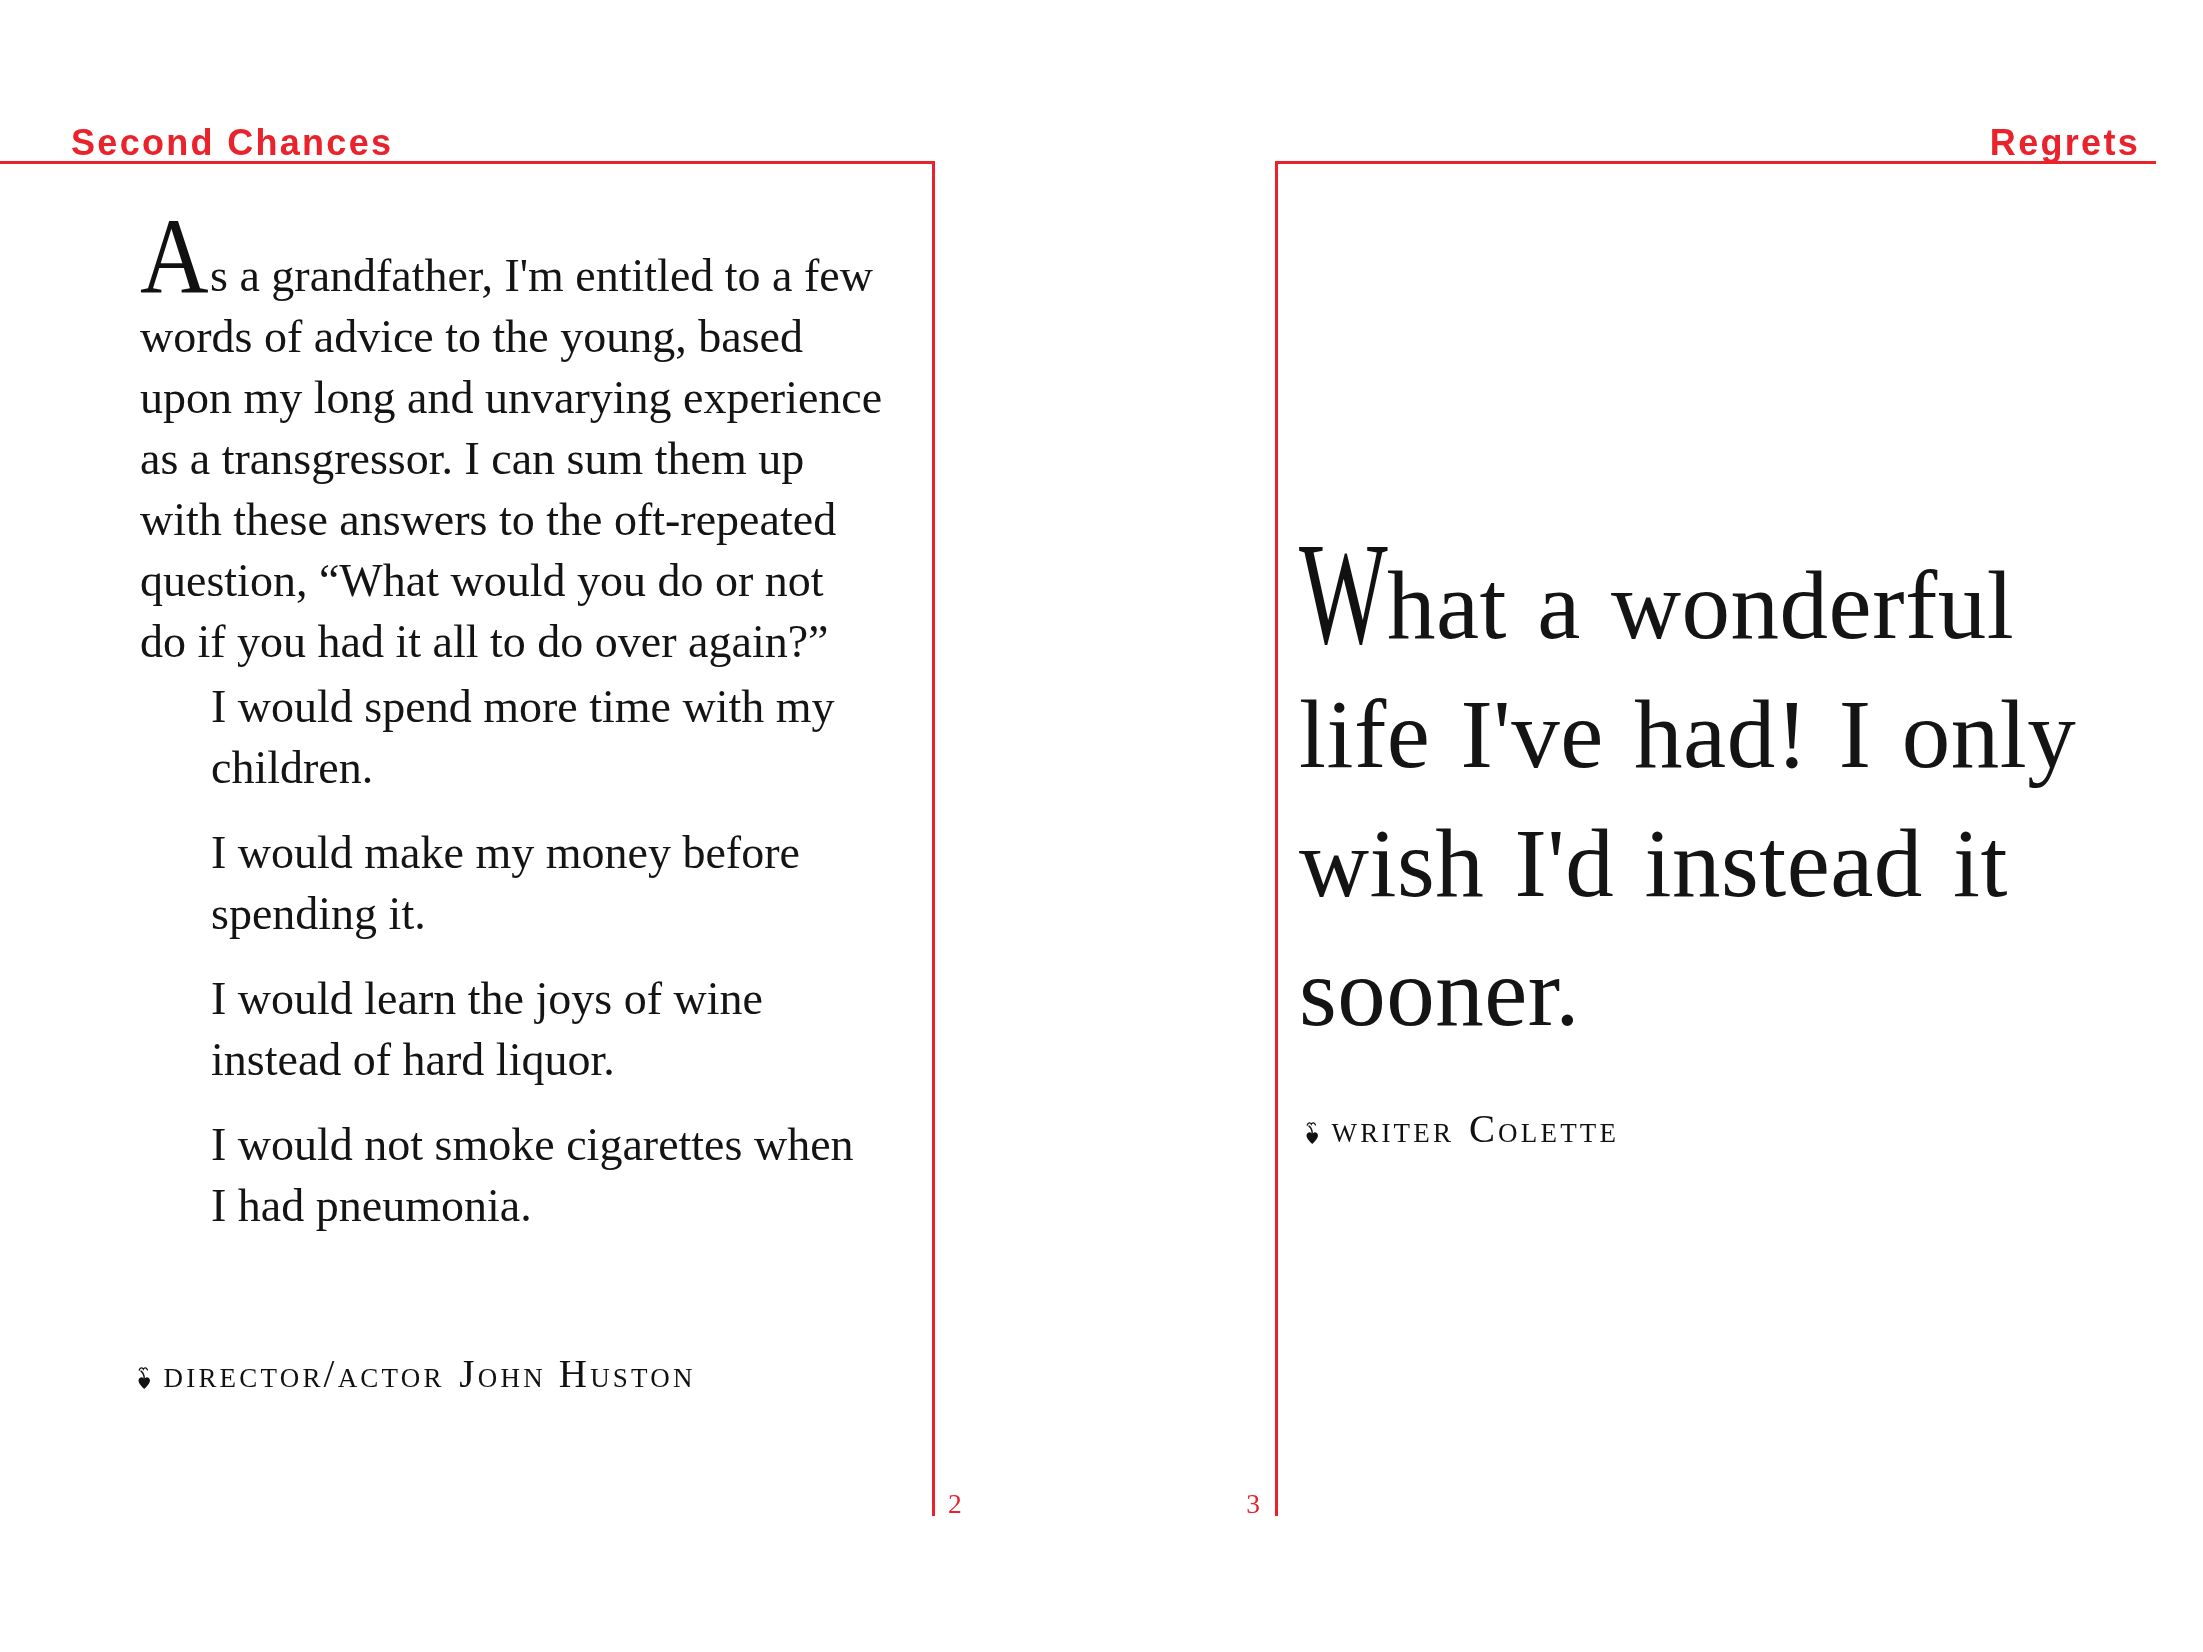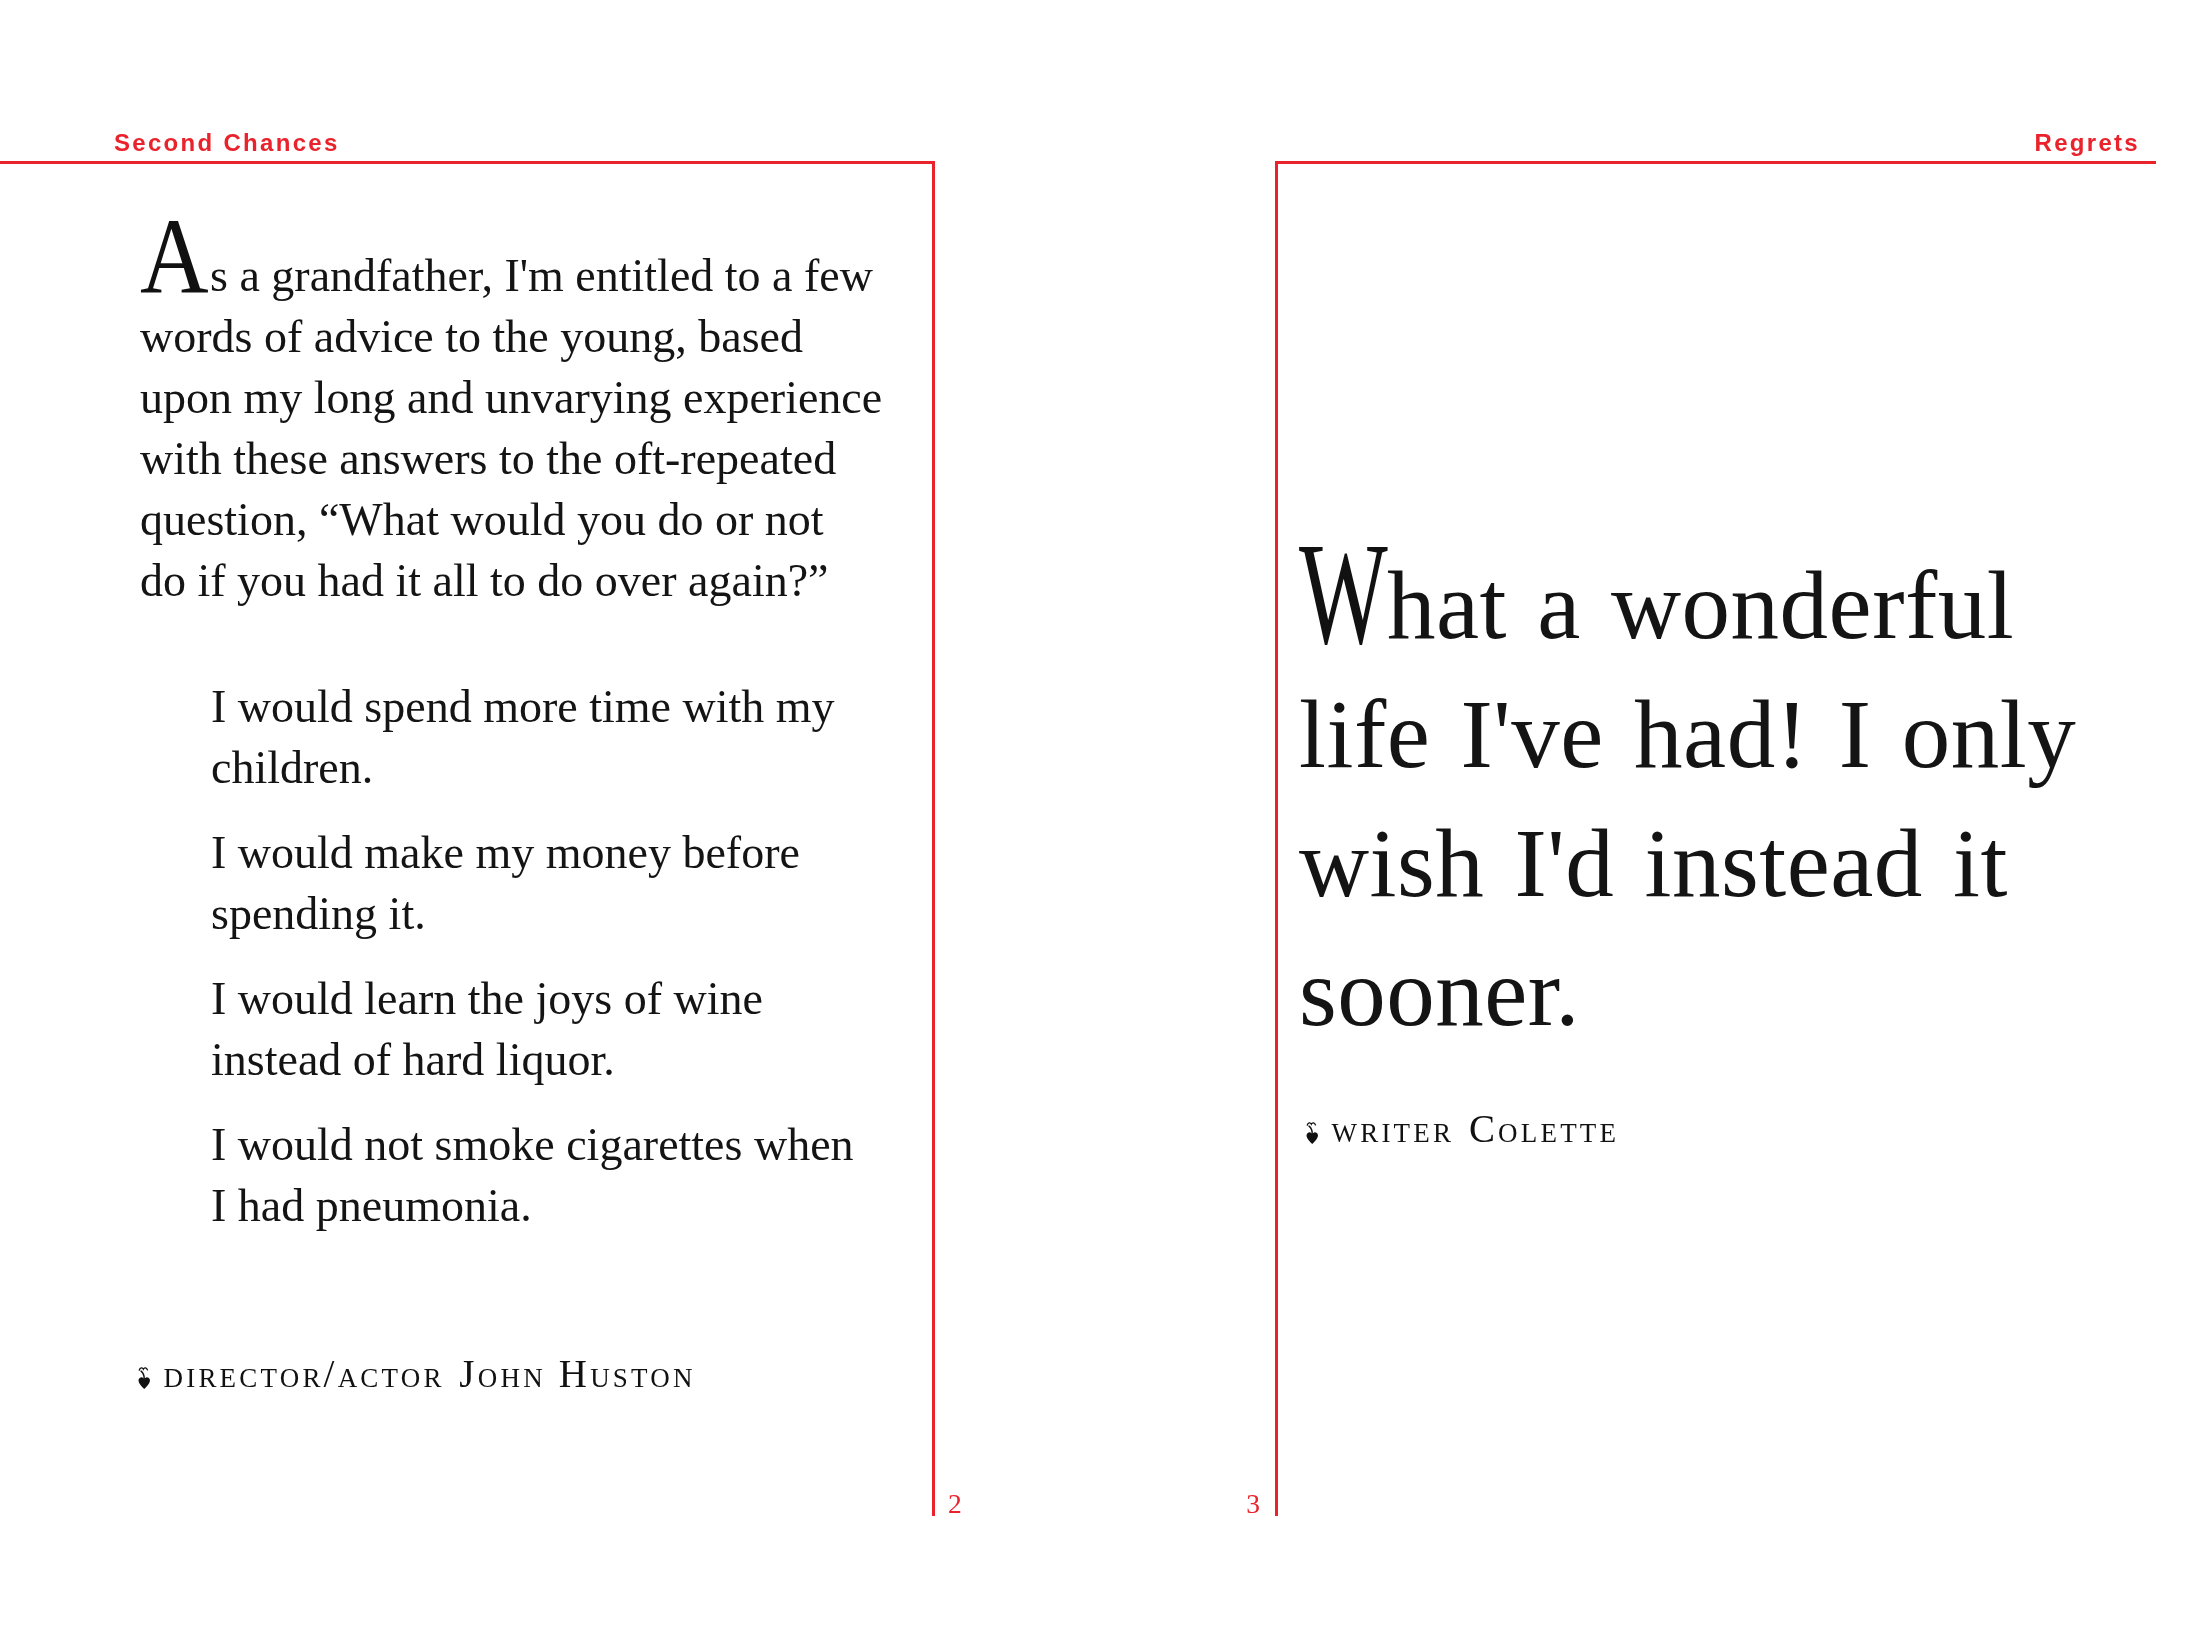--- a/index.html
+++ b/index.html
@@ -17,26 +17,25 @@
   #rule-top-left   { left: 0;      top: 161px; width: 934px; height: 2.8px; }
   #rule-top-right  { left: 1275px; top: 161px; width: 881px;  height: 2.8px; }
   #rule-gutter-left  { left: 932px; top: 161px; width: 2.8px; height: 1355px; }
   #rule-gutter-right { left: 1275px; top: 161px; width: 2.8px; height: 1355px; }
 
   .running-head {
     position: absolute;
     top: 127px;
     font-family: "Liberation Sans", sans-serif;
     font-weight: bold;
-    font-size: 24px;
+    font-size: 36px;
     line-height: 32px;
     letter-spacing: 2.3px;
     color: #e9222b;
     white-space: nowrap;
-    margin-left: 43px;
   }
   #running-head-left  { left: 71px; }
   #running-head-right { right: 64px; }
 
   .page-number {
     position: absolute;
     font-size: 27.5px;
     line-height: 27.5px;
     color: #e9222b;
     top: 1490px;
@@ -142,20 +141,21 @@
   <div class="page-number" id="page-number-left">2</div>
   <div class="page-number" id="page-number-right">3</div>
 
   <div id="left-paragraph">
     <div class="body-line first-line">
       <span class="dropcap" id="dropcap-left">A</span>
       <span class="pad-a" style="display:inline-block;">s a grandfather, I'm entitled to a few</span>
     </div>
     <div class="body-line">words of advice to the young, based</div>
     <div class="body-line">upon my long and unvarying experience</div>
+    <div class="body-line">as a transgressor. I can sum them up</div>
     <div class="body-line">with these answers to the oft-repeated</div>
     <div class="body-line">question, “What would you do or not</div>
     <div class="body-line">do if you had it all to do over again?”</div>
   </div>
 
   <div id="advice-list">
     <div class="advice-item">
       <div class="body-line">I would spend more time with my</div>
       <div class="body-line">children.</div>
     </div>

